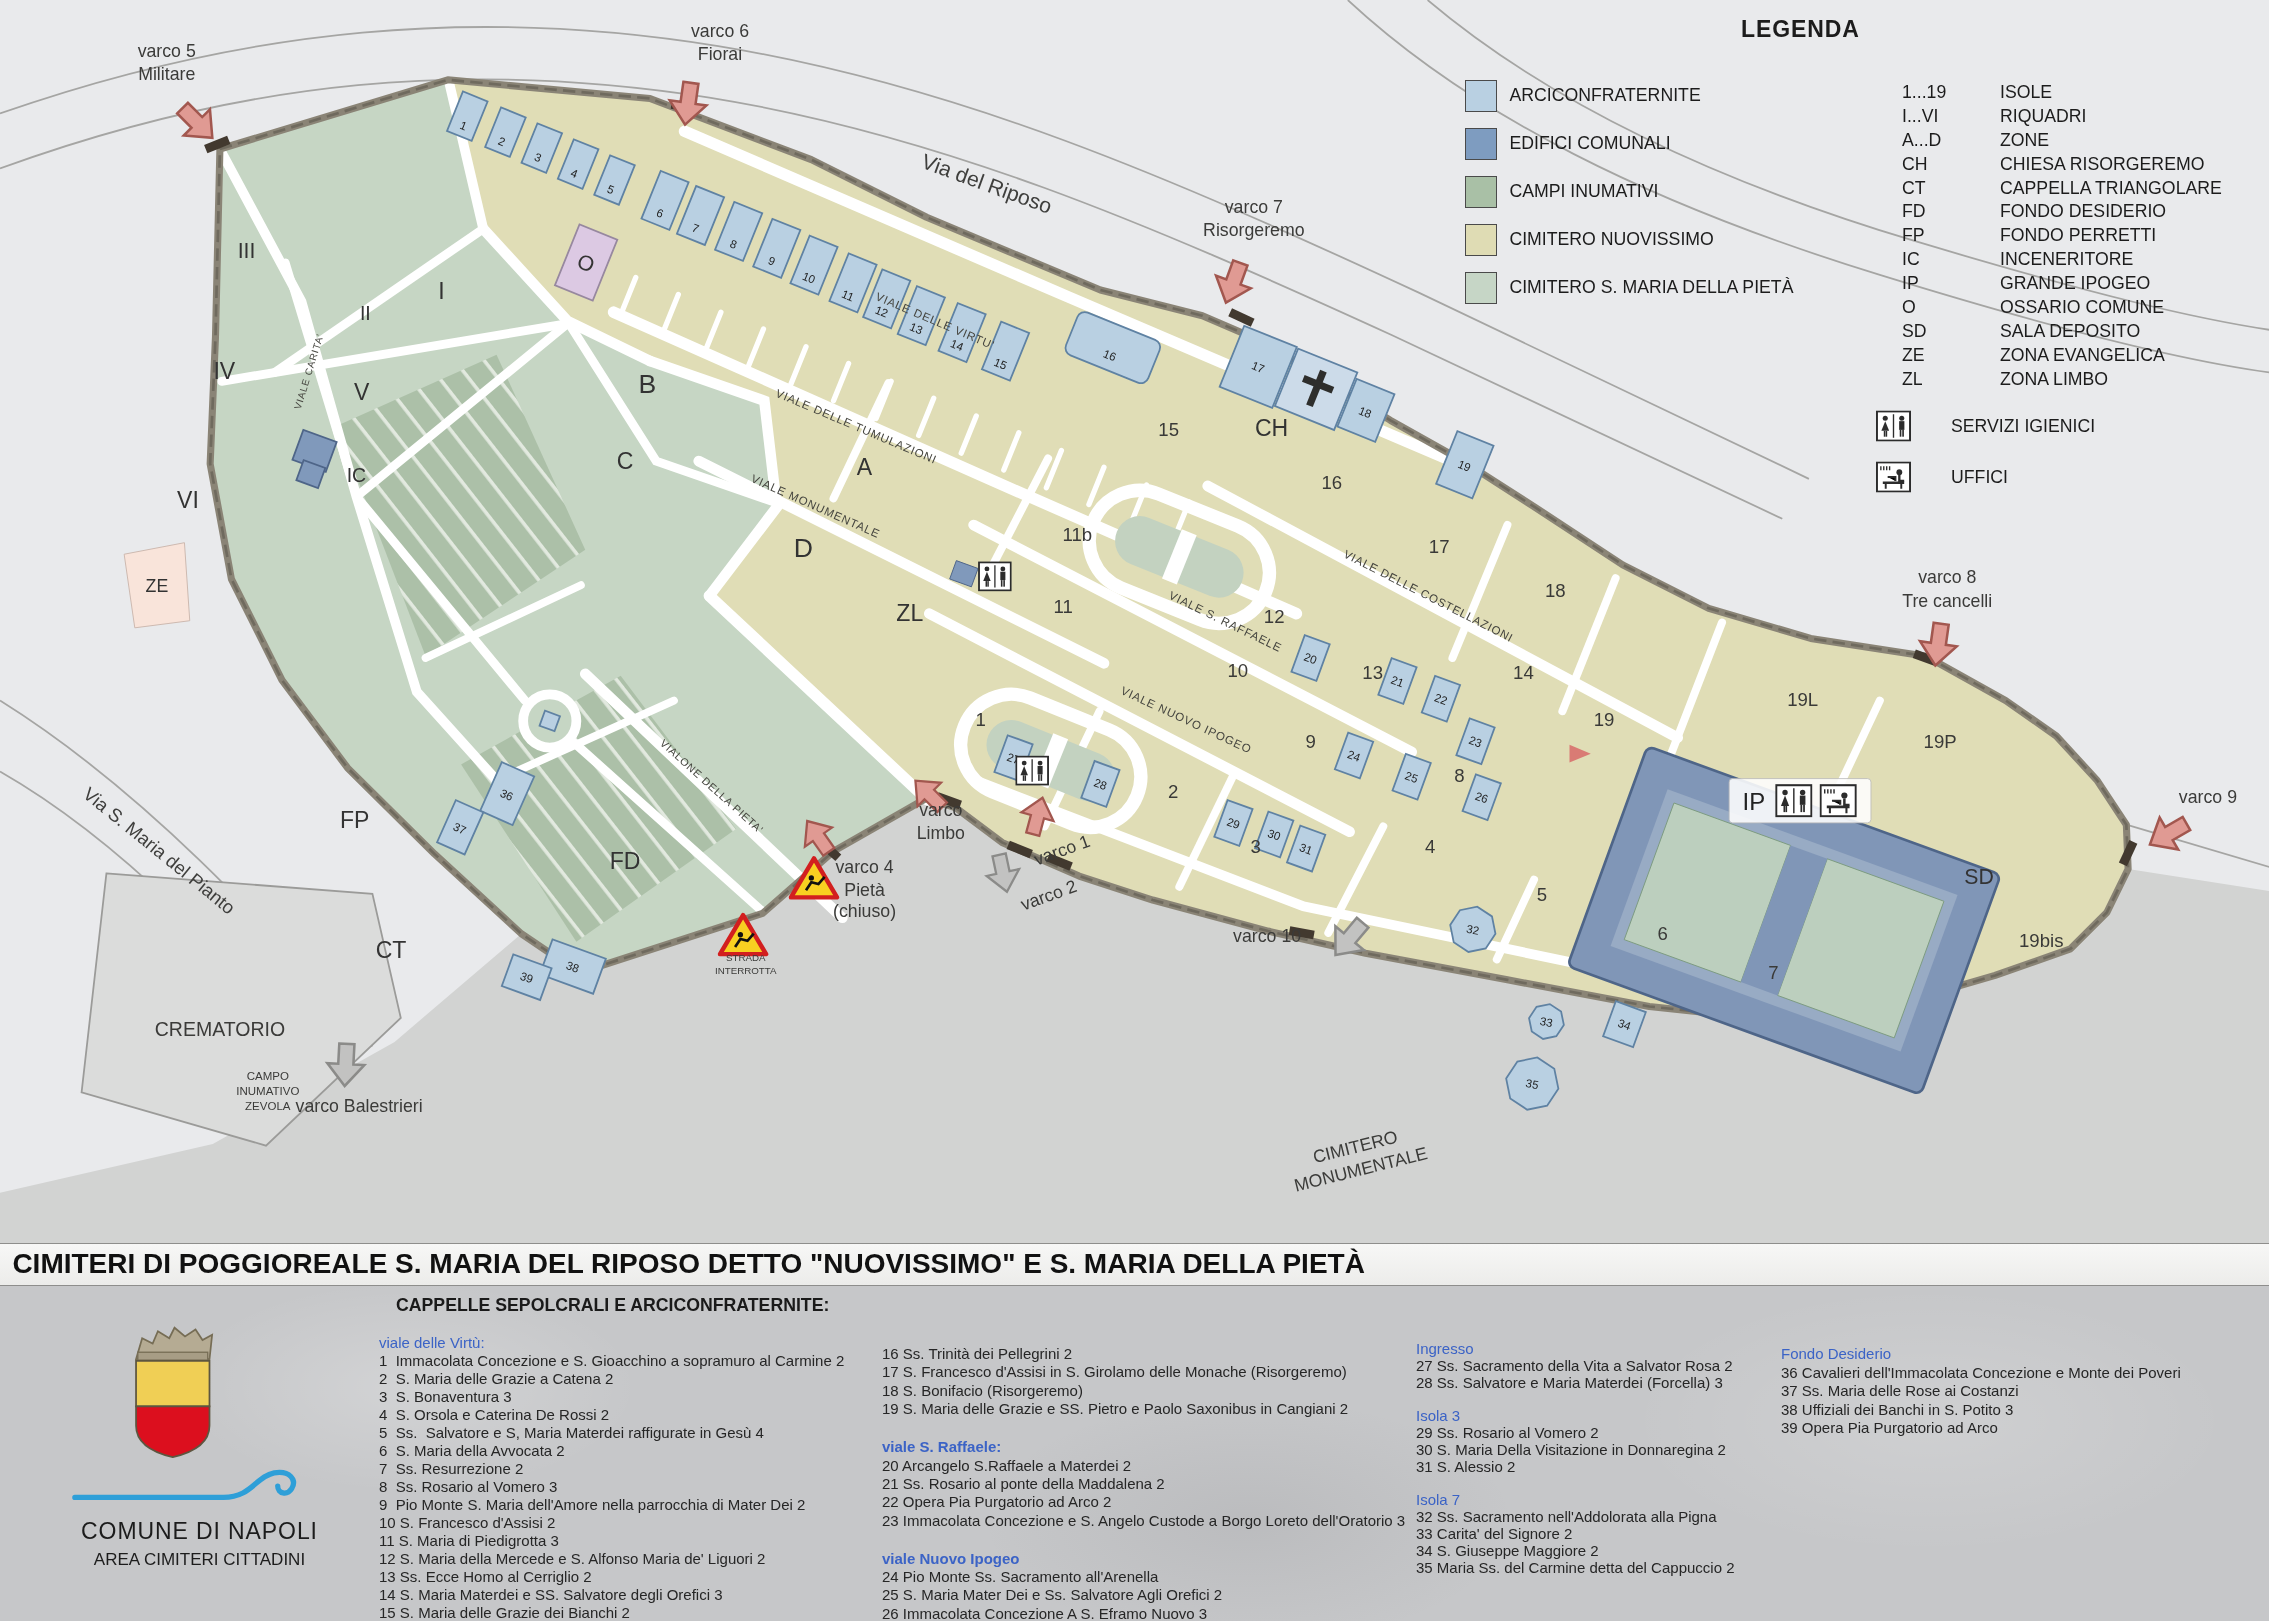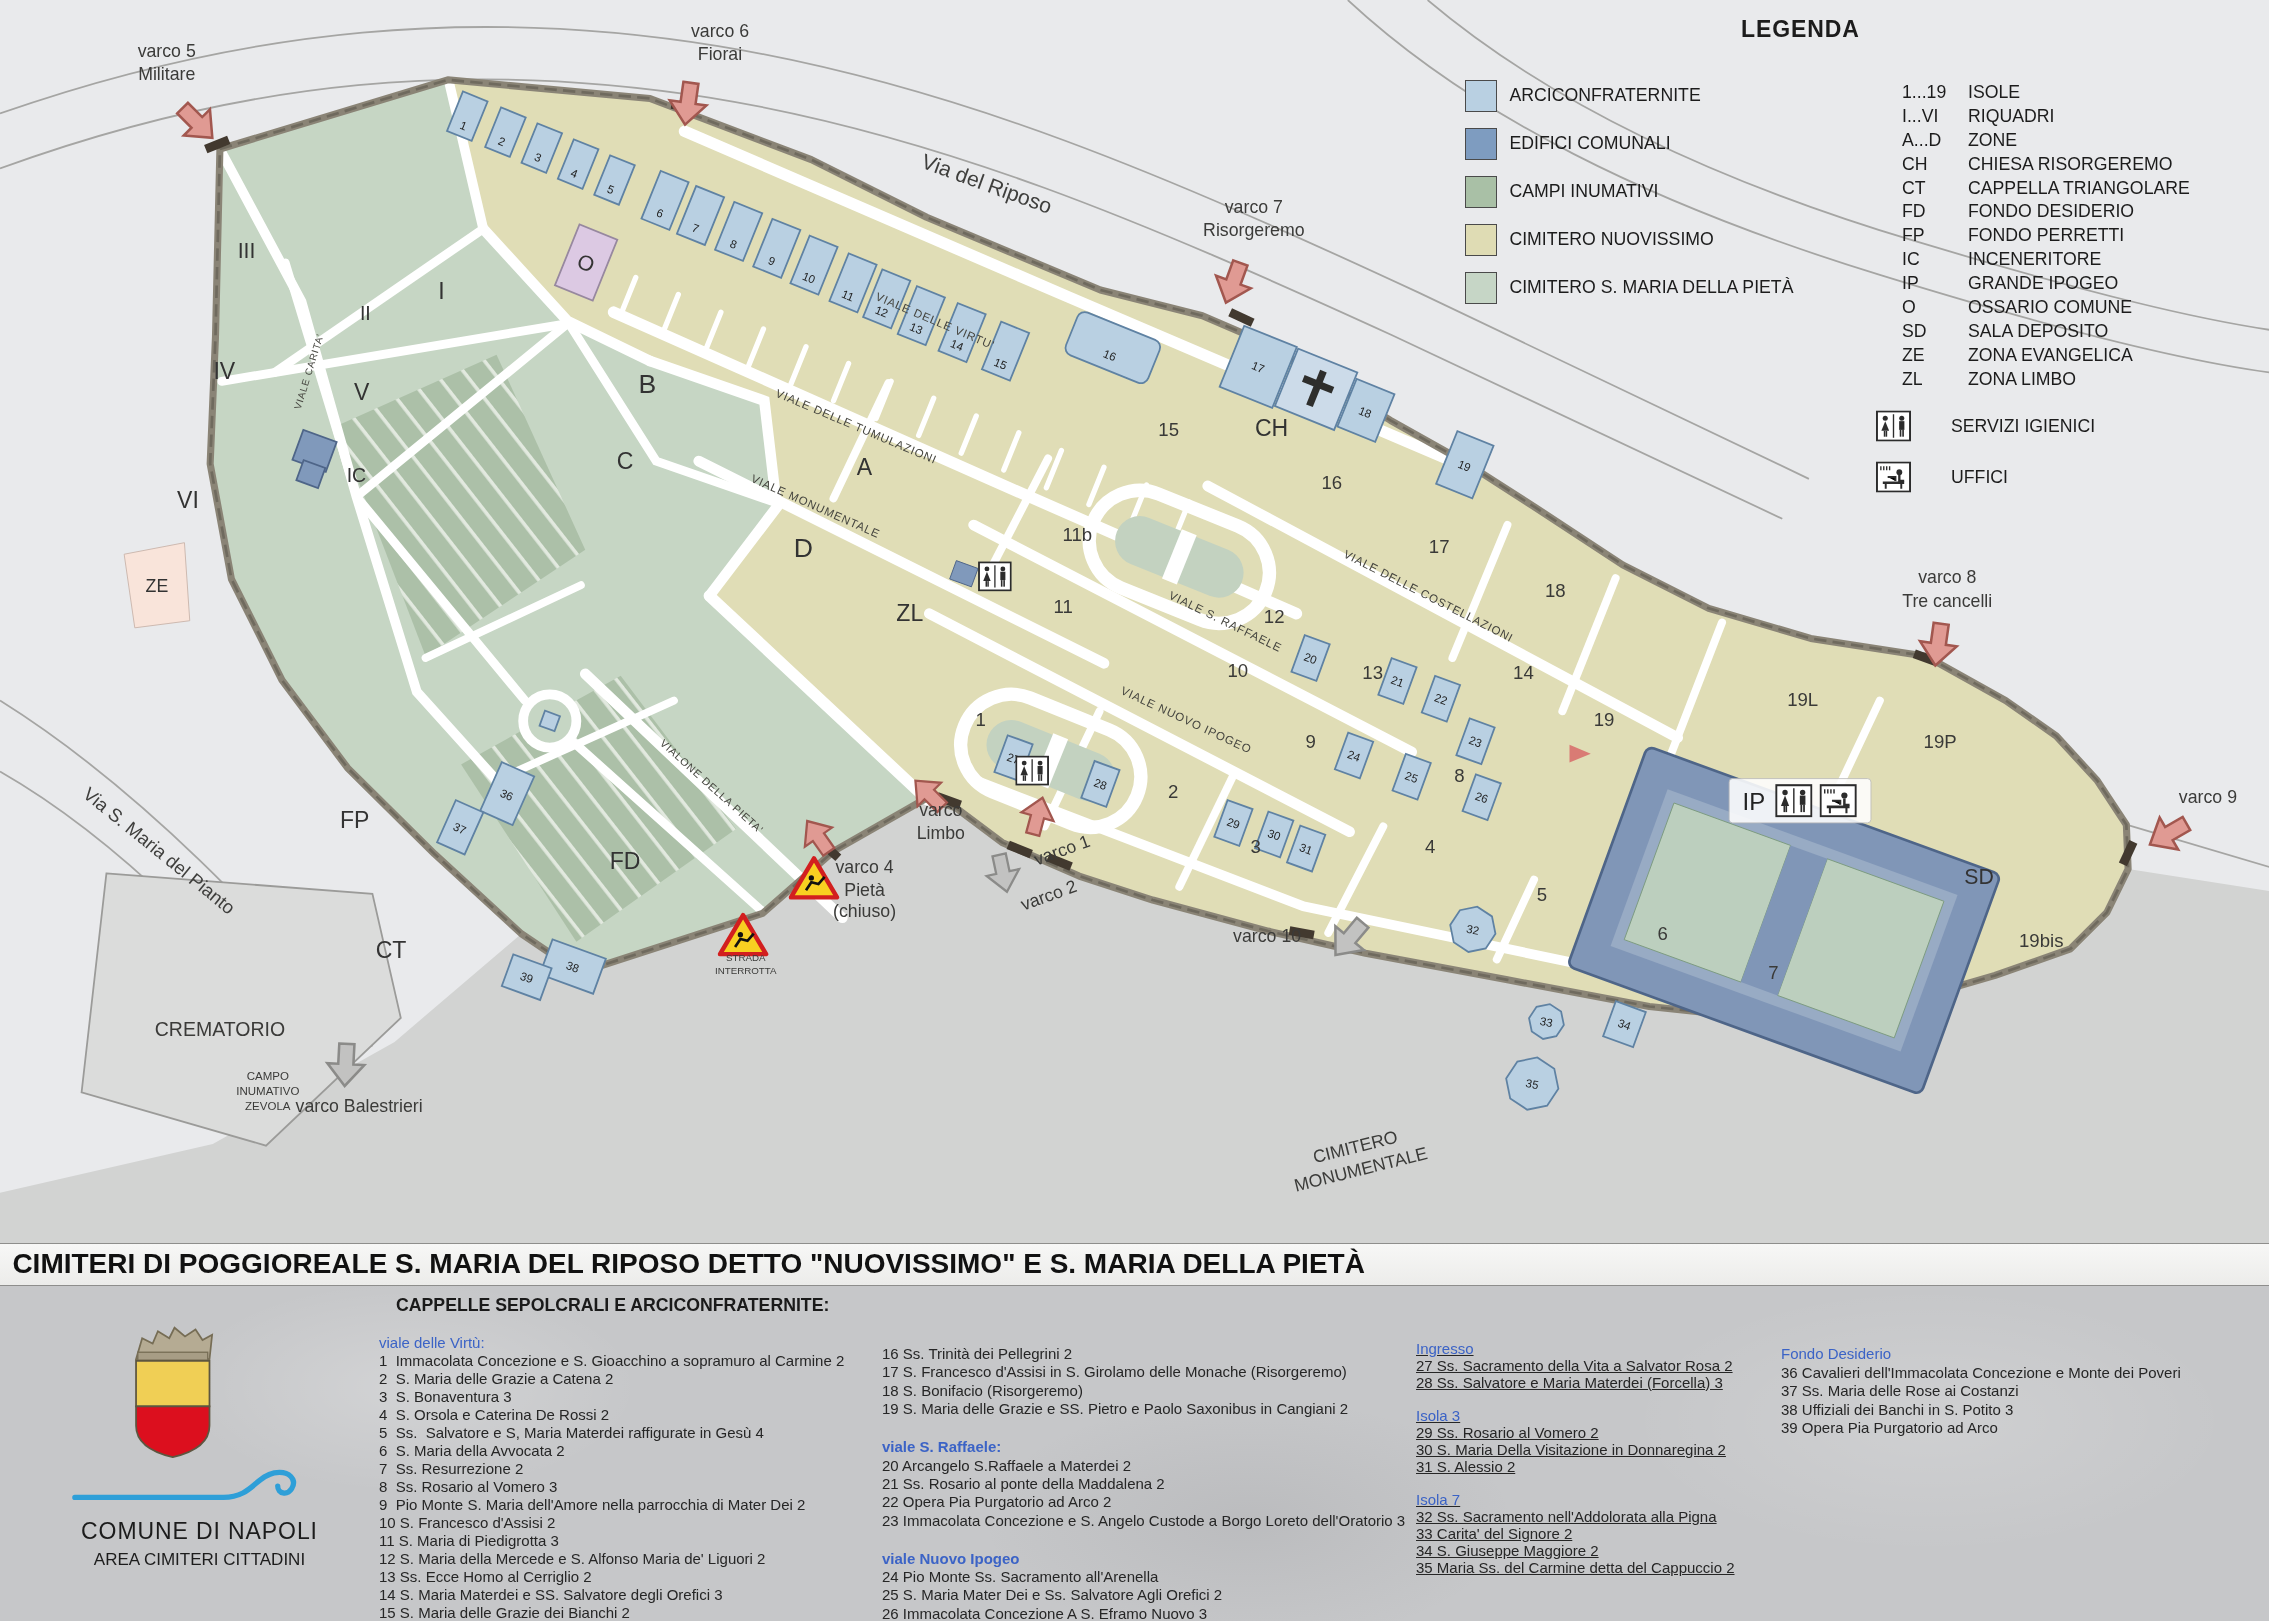--- a/index.html
+++ b/index.html
@@ -19,21 +19,21 @@
   .gray{fill:#c2c2c1;stroke:#8b8b89;stroke-width:3;}
   .road{stroke:#fff;fill:none;stroke-linecap:round;}
   .edge{stroke:#a5a5a3;stroke-width:2;fill:none;}
   
   .legend{position:absolute;color:#1c1c1c;}
   .lg-title{position:absolute;left:1685px;top:16px;width:231px;text-align:center;
             font-size:23px;font-weight:bold;letter-spacing:0.9px;}
   .lg-row{position:absolute;left:1465px;display:flex;align-items:center;height:35px;}
   .sw{width:30px;height:30px;border:1.8px solid #4a4a4a;display:inline-block;}
   .lg-lab{font-size:17.7px;margin-left:12.4px;white-space:nowrap;}
-  .lg-crow{position:absolute;left:1902px;display:flex;height:24px;align-items:center;}
+  .lg-crow{position:absolute;left:1902px;display:flex;height:24px;align-items:center;gap:32px;}
   .lg-code{width:66px;font-size:17.7px;}
   .lg-clab{font-size:17.7px;white-space:nowrap;}
   .lg-srow{position:absolute;left:1876px;display:flex;align-items:center;gap:8px;}
   .lg-srow svg{margin-right:32px;}
   
   .titlebar{position:absolute;left:0;top:1243px;width:2270px;height:41px;
             background:linear-gradient(#f7f7f6,#ececea);
             border-top:1.8px solid #8e8e8c;border-bottom:1.8px solid #8e8e8c;}
   .titlebar .title{font-size:28px;font-weight:bold;color:#111;line-height:39px;
             padding-left:12.4px;white-space:nowrap;}
@@ -44,21 +44,21 @@
             radial-gradient(266px 124px at 55% 70%,rgba(90,90,95,.10),rgba(0,0,0,0)),
             radial-gradient(301px 133px at 85% 40%,rgba(255,255,255,.16),rgba(0,0,0,0)),
             #c6c7c9;}
   .subtitle{position:absolute;left:396px;top:1295px;font-size:17.7px;font-weight:bold;color:#1a1a1a;}
   .fcol{position:absolute;color:#262626;}
   .fh{font-size:15px;color:#3b63c6;white-space:pre;}
   .fi{font-size:15px;white-space:pre;}
   #col1{left:379px;top:1334px;}  #col1 .fi,#col1 .fh{line-height:18px;}
   #col2{left:882px;top:1345px;}  #col2 .fi,#col2 .fh{line-height:18.4px;}
   #col2 .fh{margin-top:19.5px;font-weight:bold;}
-  #col3{left:1416px;top:1340px;text-decoration:underline;} #col3 .fi,#col3 .fh{line-height:17px;}
+  #col3{left:1416px;top:1340px;} #col3 .fi,#col3 .fh{line-height:17px;}
   #col3 .fh{margin-top:16px;} #col3 .fh:first-child{margin-top:0;}
   #col4{left:1781px;top:1345px;} #col4 .fi,#col4 .fh{line-height:18.6px;}
   .logo{position:absolute;left:66px;top:1326px;width:266px;height:188px;}
   .logo-name{position:absolute;left:49px;top:1518px;width:301px;text-align:center;
              font-size:23px;color:#1c1c1c;letter-spacing:0.9px;}
   .logo-dept{position:absolute;left:49px;top:1550px;width:301px;text-align:center;
              font-size:17px;color:#1c1c1c;}
 </style>
 </head>
 <body>

